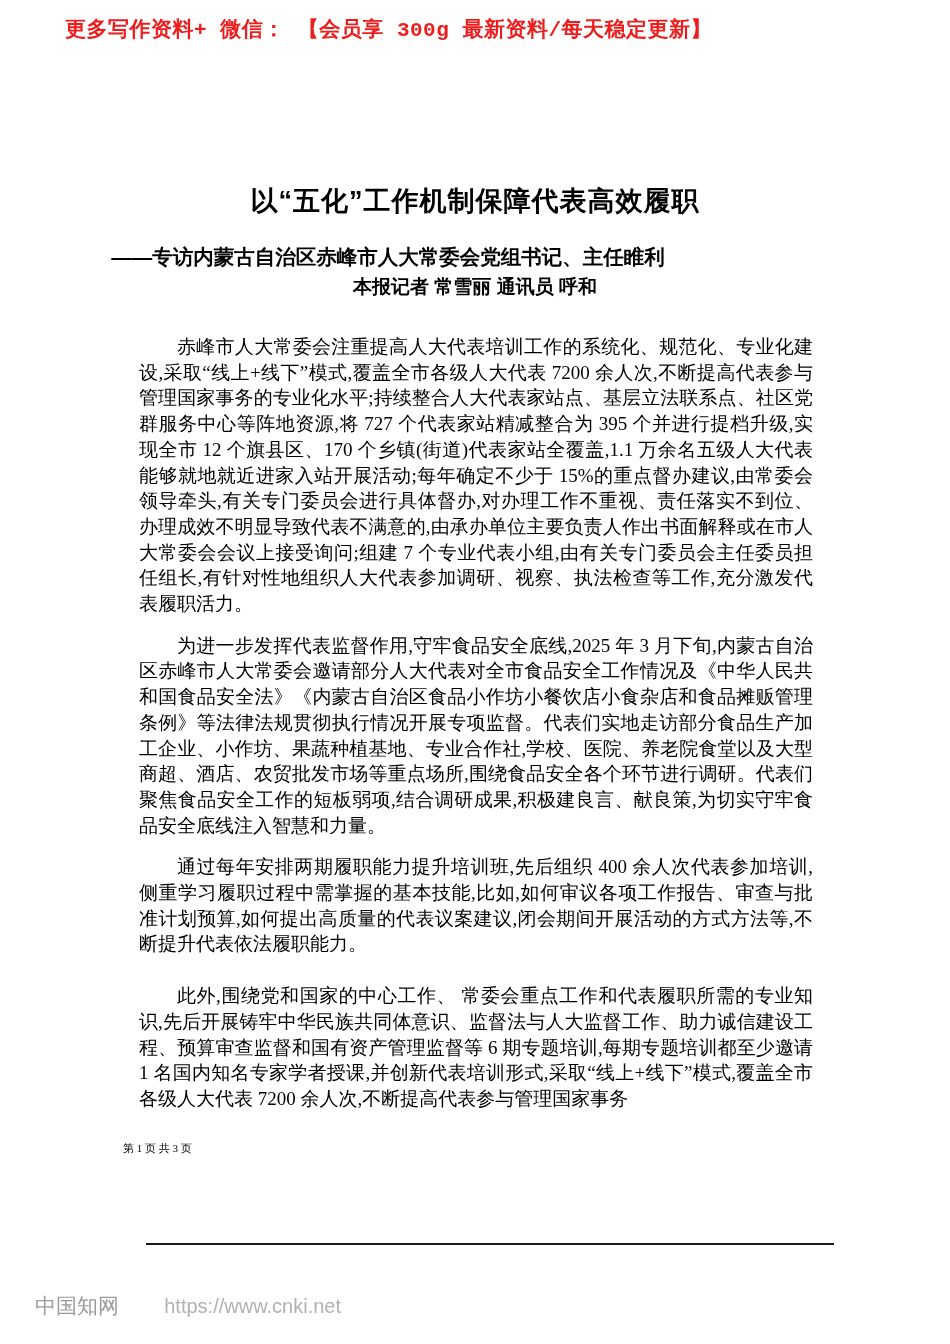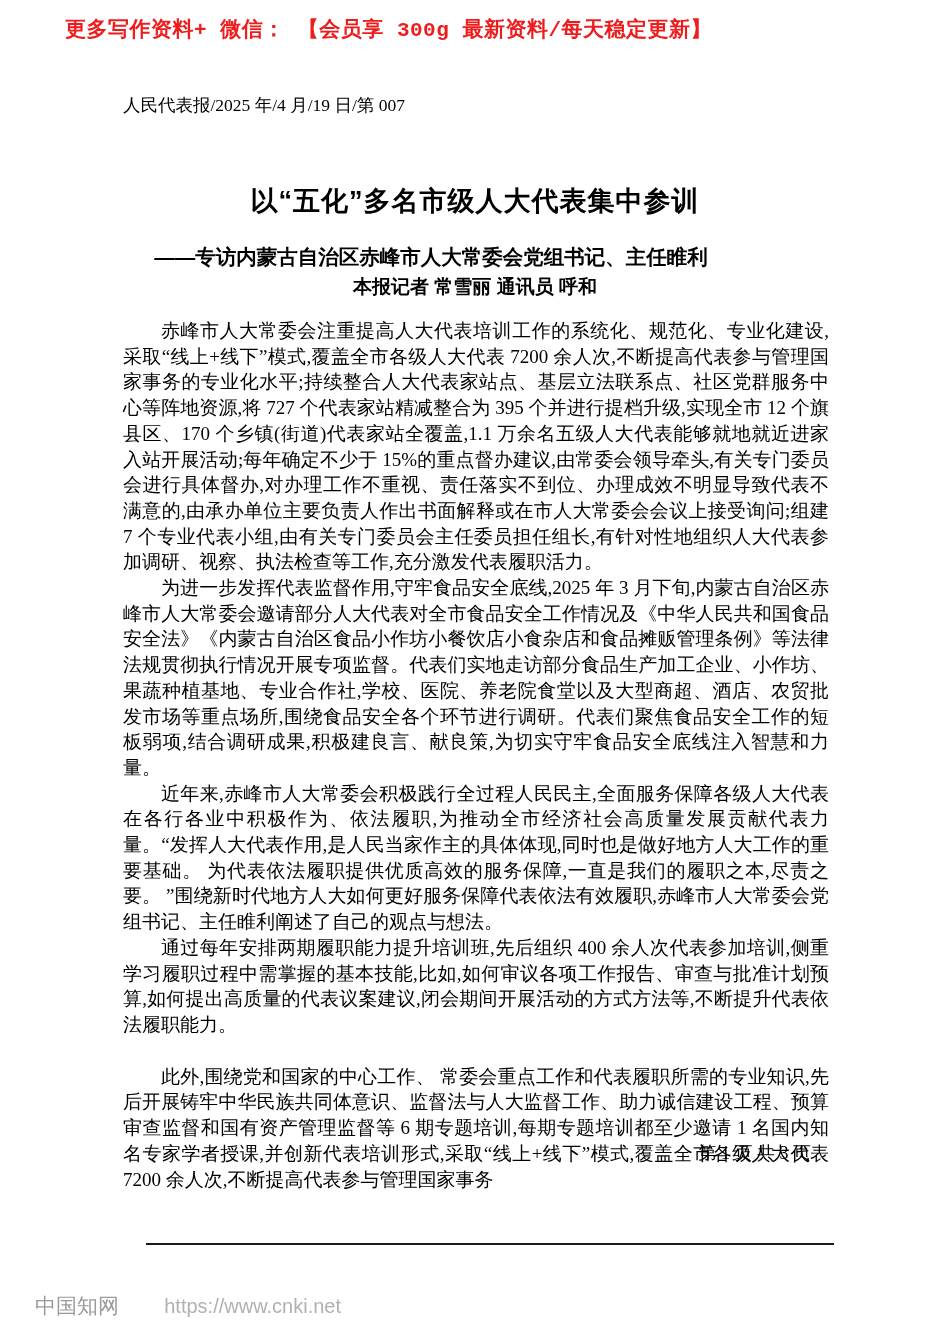--- a/index.html
+++ b/index.html
@@ -42,21 +42,20 @@
   }
   .subheadline {
     position: absolute;
     left: 0;
     top: 226px;
     width: 776px;
     text-align: center;
     font-family: "Liberation Sans", sans-serif;
     font-weight: bold;
     font-size: 20.5px;
-    margin-left: 43px;
   }
   .byline {
     position: absolute;
     left: 0;
     top: 274px;
     width: 950px;
     text-align: center;
     font-family: "Liberation Sans", sans-serif;
     font-weight: bold;
     font-size: 19px;
@@ -64,33 +63,32 @@
   .article-body {
     position: absolute;
     left: 123px;
     top: 318px;
     width: 706px;
     font-size: 19px;
     line-height: 25.7px;
     text-align: justify;
   }
   .article-body p {
-    margin: 0;
+    margin: 16px;
     text-indent: 2em;
   }
   .article-body p.gap-before {
     margin-top: 26px;
   }
   .page-footer {
     position: absolute;
     left: 123px;
     top: 1141px;
     width: 688px;
-    text-align: right;
-    font-size: 18px;
+    font-size: 11px;
   }
   .divider {
     position: absolute;
     left: 146px;
     top: 1243px;
     width: 688px;
     height: 0;
     border: none;
     border-top: 2px solid #1a1a1a;
     margin: 0;
@@ -110,33 +108,31 @@
     margin-left: 40px;
     font-size: 20px;
   }
 </style>
 </head>
 <body>
 
 <div class="promo" style="color: rgb(238, 28, 28); font-family: Liberation Mono, monospace;">更多写作资料+ 微信： 【会员享 300g 最新资料/每天稳定更新】</div>
 
 <div class="source-block">
-  <div>人民代表报/2025 年/4 月/19 日/第 007</div>
 </div>
 
-<h1 class="headline">以“五化”多名市级人大代表集中参训</h1>
+<h1 class="headline">以“五化”工作机制保障代表高效履职</h1>
 
 <h2 class="subheadline">——专访内蒙古自治区赤峰市人大常委会党组书记、主任睢利</h2>
 
 <div class="byline">本报记者 常雪丽 通讯员 呼和</div>
 
 <div class="article-body">
     <p>赤峰市人大常委会注重提高人大代表培训工作的系统化、规范化、专业化建设,采取“线上+线下”模式,覆盖全市各级人大代表 7200 余人次,不断提高代表参与管理国家事务的专业化水平;持续整合人大代表家站点、基层立法联系点、社区党群服务中心等阵地资源,将 727 个代表家站精减整合为 395 个并进行提档升级,实现全市 12 个旗县区、170 个乡镇(街道)代表家站全覆盖,1.1 万余名五级人大代表能够就地就近进家入站开展活动;每年确定不少于 15%的重点督办建议,由常委会领导牵头,有关专门委员会进行具体督办,对办理工作不重视、责任落实不到位、办理成效不明显导致代表不满意的,由承办单位主要负责人作出书面解释或在市人大常委会会议上接受询问;组建 7 个专业代表小组,由有关专门委员会主任委员担任组长,有针对性地组织人大代表参加调研、视察、执法检查等工作,充分激发代表履职活力。</p>
     <p>为进一步发挥代表监督作用,守牢食品安全底线,2025 年 3 月下旬,内蒙古自治区赤峰市人大常委会邀请部分人大代表对全市食品安全工作情况及《中华人民共和国食品安全法》《内蒙古自治区食品小作坊小餐饮店小食杂店和食品摊贩管理条例》等法律法规贯彻执行情况开展专项监督。代表们实地走访部分食品生产加工企业、小作坊、果蔬种植基地、专业合作社,学校、医院、养老院食堂以及大型商超、酒店、农贸批发市场等重点场所,围绕食品安全各个环节进行调研。代表们聚焦食品安全工作的短板弱项,结合调研成果,积极建良言、献良策,为切实守牢食品安全底线注入智慧和力量。</p>
-    <p>近年来,赤峰市人大常委会积极践行全过程人民民主,全面服务保障各级人大代表在各行各业中积极作为、依法履职,为推动全市经济社会高质量发展贡献代表力量。“发挥人大代表作用,是人民当家作主的具体体现,同时也是做好地方人大工作的重要基础。 为代表依法履职提供优质高效的服务保障,一直是我们的履职之本,尽责之要。 ”围绕新时代地方人大如何更好服务保障代表依法有效履职,赤峰市人大常委会党组书记、主任睢利阐述了自己的观点与想法。</p>
     <p>通过每年安排两期履职能力提升培训班,先后组织 400 余人次代表参加培训,侧重学习履职过程中需掌握的基本技能,比如,如何审议各项工作报告、审查与批准计划预算,如何提出高质量的代表议案建议,闭会期间开展活动的方式方法等,不断提升代表依法履职能力。</p>
     <p class="gap-before">此外,围绕党和国家的中心工作、 常委会重点工作和代表履职所需的专业知识,先后开展铸牢中华民族共同体意识、监督法与人大监督工作、助力诚信建设工程、预算审查监督和国有资产管理监督等 6 期专题培训,每期专题培训都至少邀请 1 名国内知名专家学者授课,并创新代表培训形式,采取“线上+线下”模式,覆盖全市各级人大代表 7200 余人次,不断提高代表参与管理国家事务</p>
   </div>
 
 <div class="page-footer">第 1 页 共 3 页</div>
 
 <hr class="divider">
 
 <div class="watermark">
   <span class="brand" style="color: rgb(154, 154, 154);">中国知网</span>

